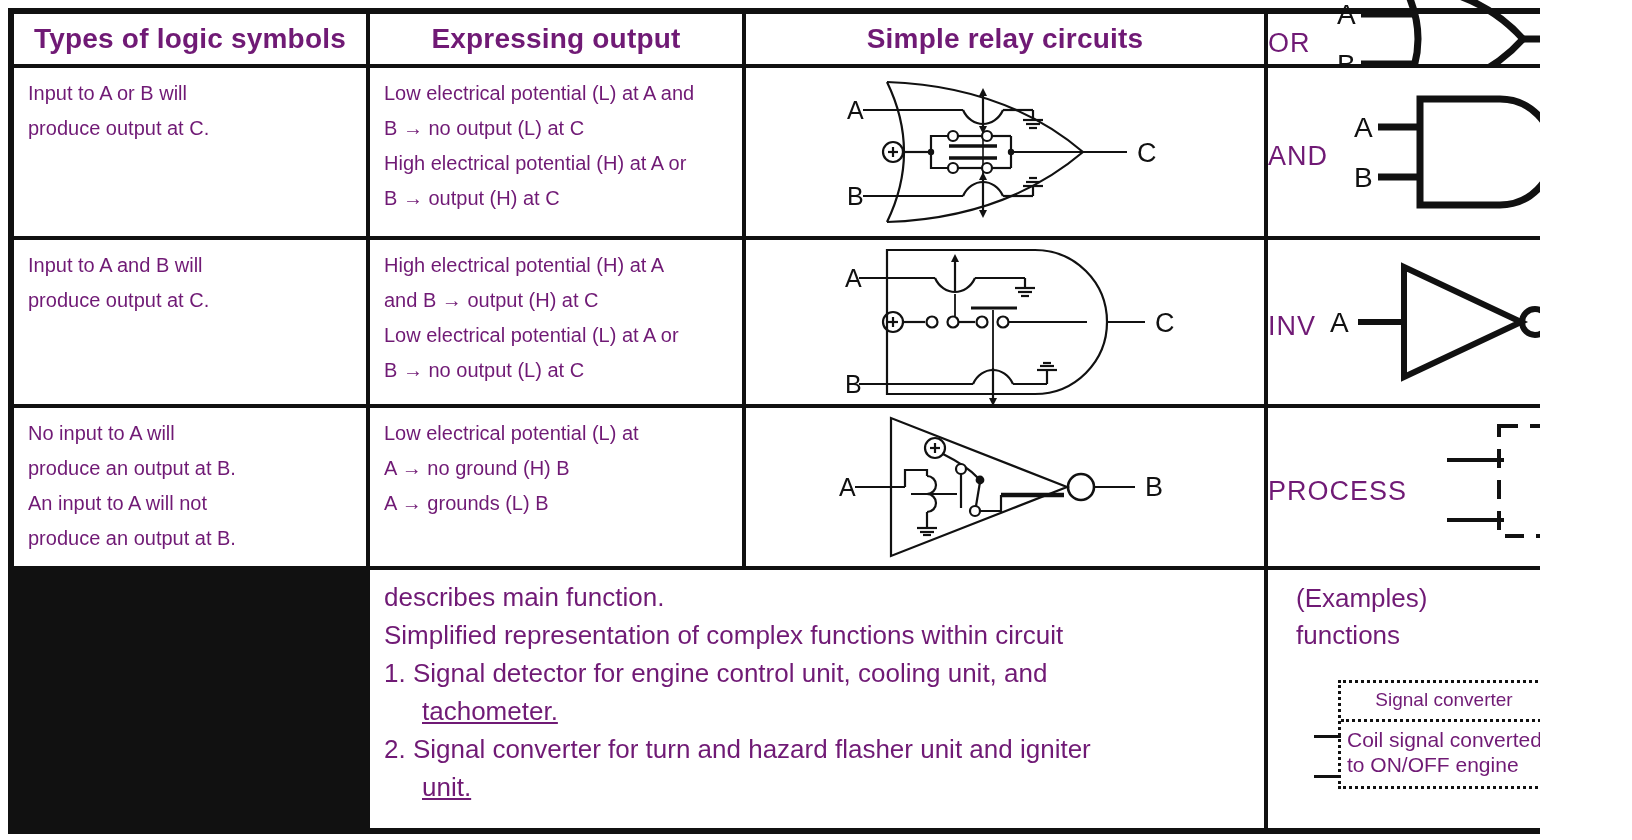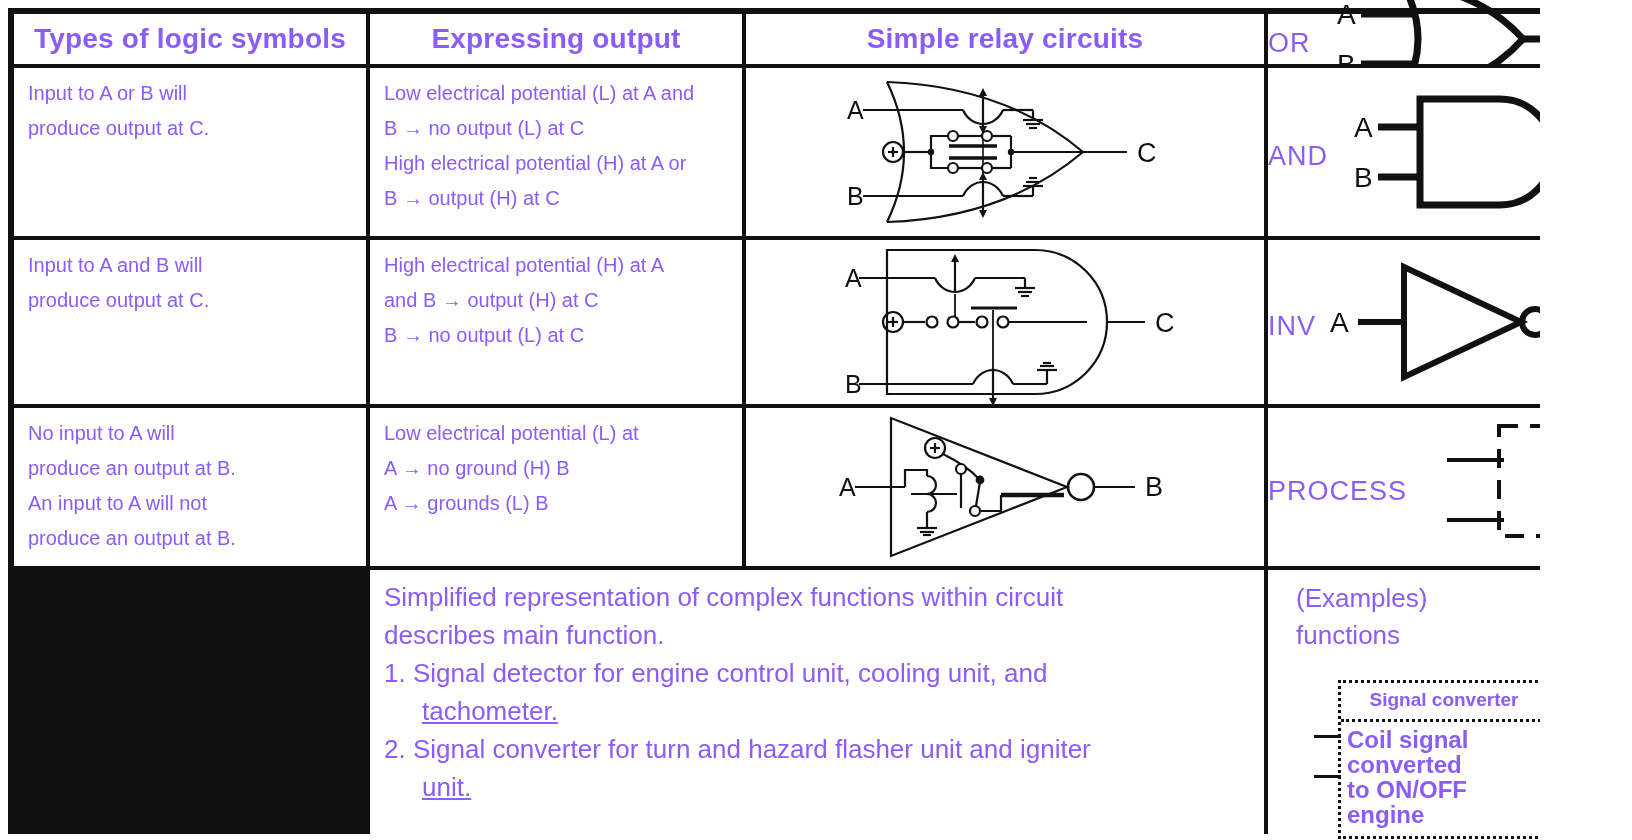--- a/index.html
+++ b/index.html
@@ -1,18 +1,18 @@
 <!DOCTYPE html>
 <html><head>
 <meta charset="utf-8">
 <style>
   html,body{margin:0;padding:0;background:#ffffff;}
   .sheet{
     position:relative;width:1540px;height:840px;background:#ffffff;
-    font-family:"Liberation Sans",sans-serif;color:#8b5cf6;overflow:hidden;
+    font-family:"Liberation Sans",sans-serif;color:#701a75;overflow:hidden;
   }
   .tbl{
     position:absolute;left:8px;top:8px;width:1612px;height:826px;
     box-sizing:border-box;border:6px solid #111;background:#111;
     display:grid;
     grid-template-columns:352px 372px 518px 1fr;
     grid-template-rows:50px 168px 164px 158px 1fr;
     gap:4px;
   }
   .cell{background:#fff;position:relative;box-sizing:border-box;}
@@ -25,27 +25,27 @@
   .symcell{display:flex;flex-direction:row;align-items:center;}
   .symtitle{font-size:27px;margin-top:8px;letter-spacing:1px;}
   .relaycell{display:flex;align-items:center;justify-content:center;}
   .merged{grid-column:2 / span 2;}
   svg{display:block;}
   svg text{font-family:"Liberation Sans",sans-serif;fill:#111;}
   .excell{padding:10px 12px;}
   .excap{font-size:26px;line-height:37px;margin-left:16px;}
   .sigbox{
     position:relative;margin:26px 0 0 58px;width:212px;
-    border:3px dotted #111;box-sizing:border-box;background:#fff;font-weight:bold;
+    border:3px dotted #111;box-sizing:border-box;background:#fff;
   }
   .sigbox-top{
     border-bottom:3px dotted #111;text-align:center;
     font-size:19px;padding:6px 2px 8px;
   }
-  .sigbox-bottom{font-size:24px;line-height:25px;padding:5px 4px 9px 6px;}
+  .sigbox-bottom{font-size:21px;line-height:25px;padding:5px 4px 9px 6px;}
   .stub{position:absolute;height:3px;background:#111;}
   .stub.l1{left:-27px;top:52px;width:27px;}
   .stub.l2{left:-27px;top:92px;width:27px;}
   .stub.r1{right:-29px;top:56px;width:29px;}
   .stub.r2{right:-24px;top:96px;width:24px;}
 </style>
 </head>
 <body>
 
 <div class="sheet">
@@ -164,20 +164,21 @@
         <text x="276" y="73" font-size="28">C</text>
       </svg>
     </div>
     <div class="cell txt">
       <div class="ln">Input to A and B will</div>
       <div class="ln">produce output at C.</div>
     </div>
     <div class="cell txt">
       <div class="ln">High electrical potential (H) at A</div>
       <div class="ln">and B → output (H) at C</div>
+      <div class="ln">Low electrical potential (L) at A or</div>
       <div class="ln">B → no output (L) at C</div>
     </div>
     <div class="cell relaycell">
       <svg width="340" height="172" viewBox="0 0 340 172">
         <g stroke="#111" stroke-width="2.2" fill="none">
           <path d="M52,14 L200,14 A72,72 0 0 1 200,158 L52,158 Z"></path>
           <line x1="24" y1="42" x2="100" y2="42"></line>
           <path d="M100,42 c4,9 12,14 20,14 c8,0 16,-5 20,-14"></path>
           <line x1="120" y1="24" x2="120" y2="56"></line>
           <line x1="140" y1="42" x2="190" y2="42"></line>
@@ -290,22 +291,22 @@
       <svg width="300" height="190" viewBox="0 0 300 190">
         <g stroke="#111" stroke-width="4" fill="none">
           <rect x="92" y="34" width="128" height="110" stroke-dasharray="19 12"></rect>
           <line x1="40" y1="68" x2="97" y2="68"></line>
           <line x1="40" y1="128" x2="97" y2="128"></line>
           <line x1="216" y1="100" x2="268" y2="100"></line>
         </g>
       </svg>
     </div>
     <div class="cell proc-txt merged">
+      <div class="ln">describes main function.</div>
       <div class="ln">Simplified representation of complex functions within circuit</div>
-      <div class="ln">describes main function.</div>
       <div class="ln">1. Signal detector for engine control unit, cooling unit, and</div>
       <div class="ln indent">tachometer.</div>
       <div class="ln">2. Signal converter for turn and hazard flasher unit and igniter</div>
       <div class="ln indent">unit.</div>
     </div>
     <div class="cell excell">
       <div class="excap">
         <div>(Examples)</div>
         <div>functions</div>
       </div>

